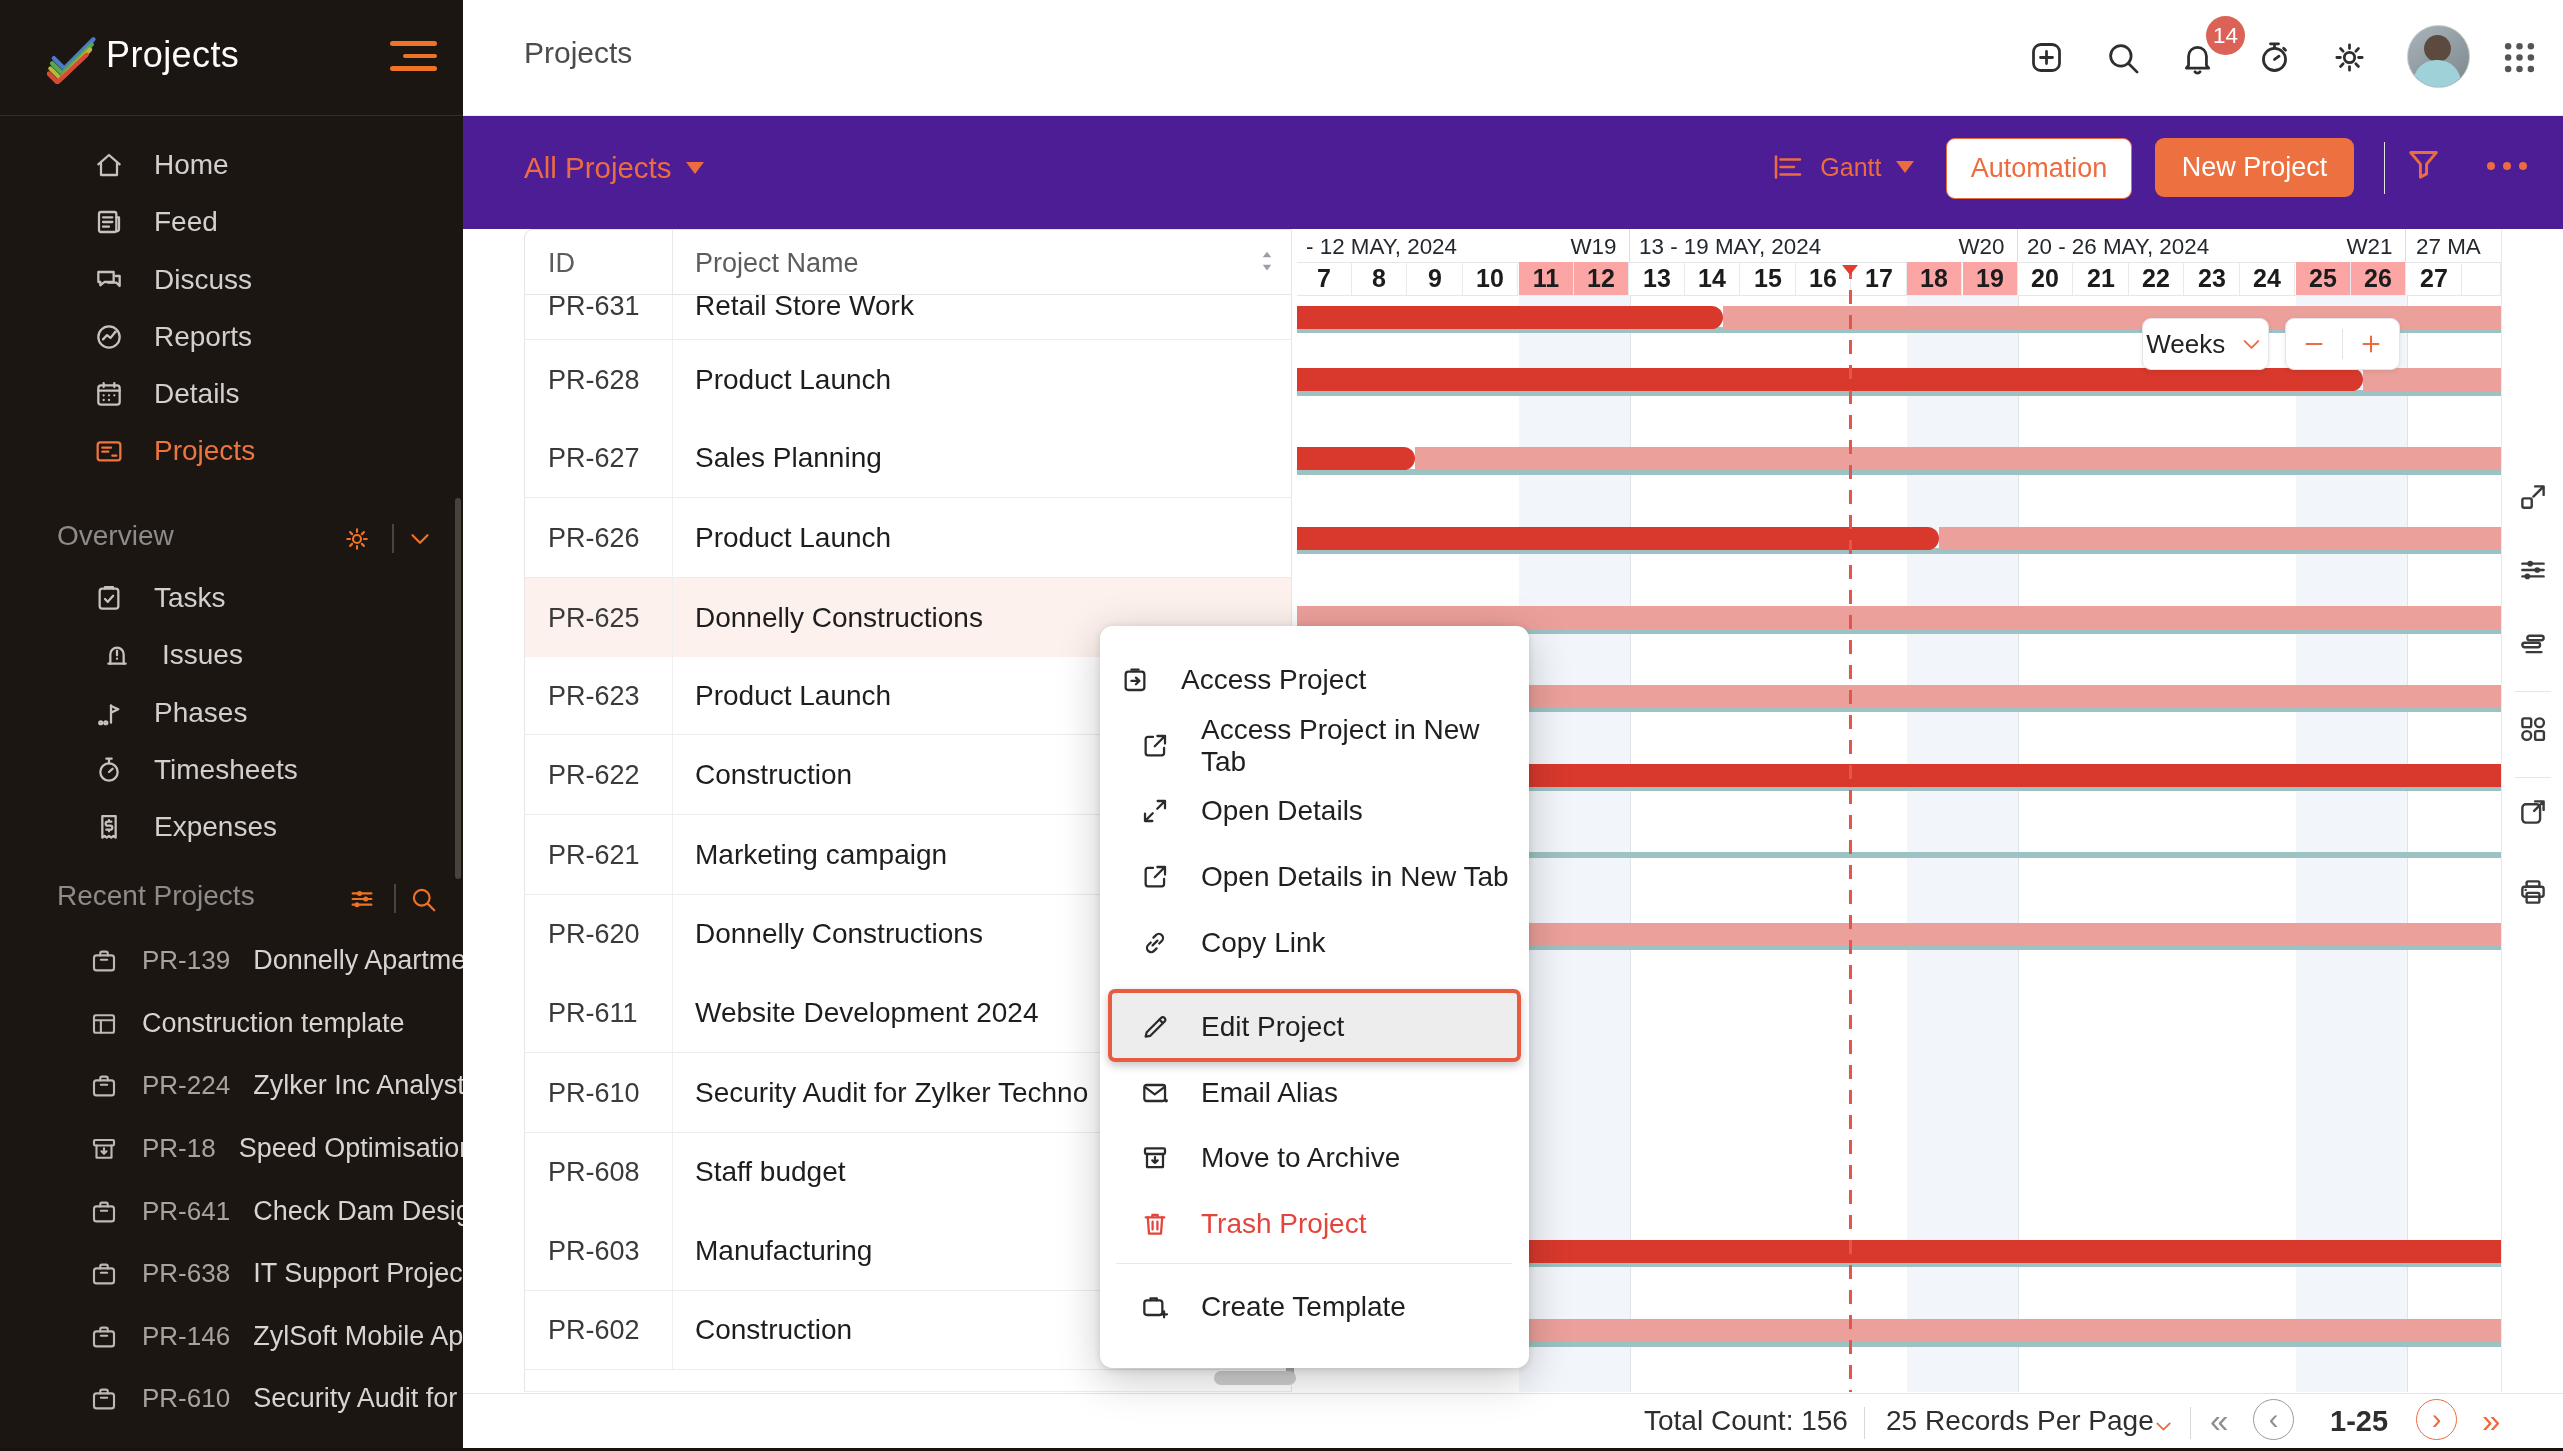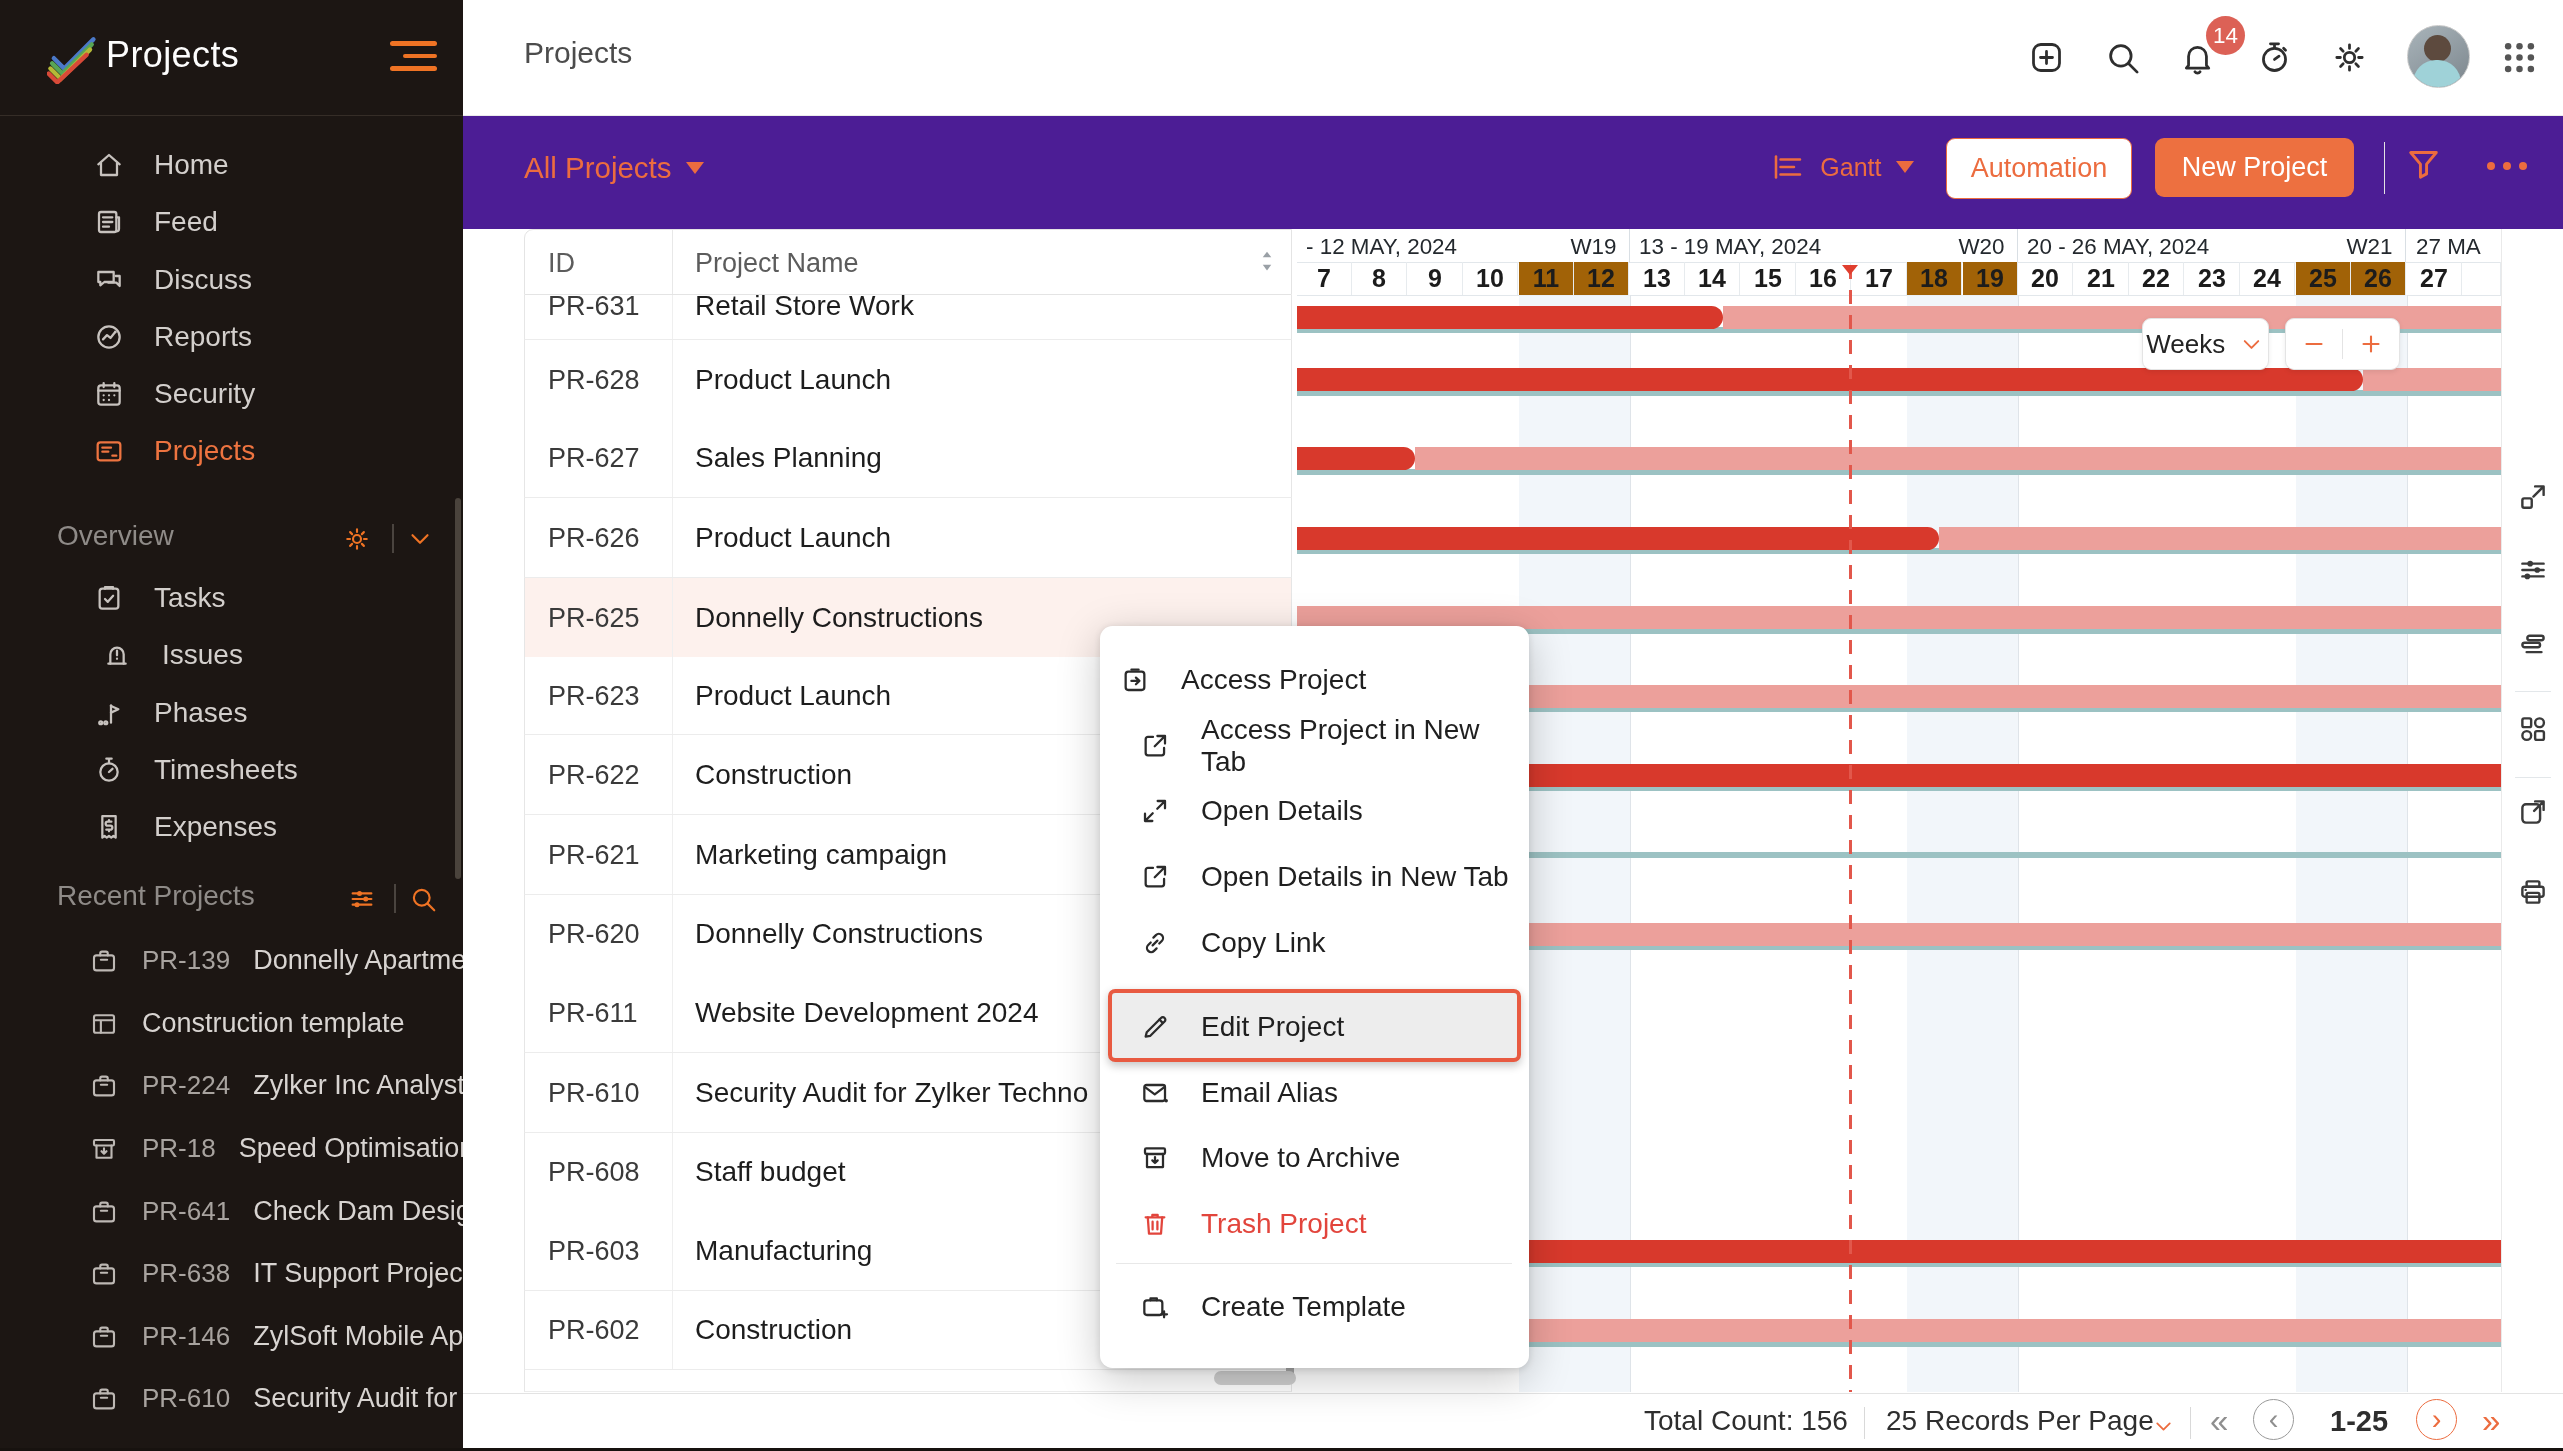--- a/index.html
+++ b/index.html
@@ -64,21 +64,21 @@
   .trow .csep{position:absolute;left:147px;top:0;bottom:0;width:0.9px;background:#efefef;}
   .trow.clip .cid,.trow.clip .cnm{top:26%;}
   
   #gantt{position:absolute;left:1297px;top:229px;width:1205px;height:1163px;background:#fff;overflow:hidden;z-index:5;}
   #gweeks{position:absolute;left:0;top:0;width:1205px;height:33px;border-bottom:0.9px solid #e2e7eb;}
   .wband{position:absolute;top:0;height:33px;border-right:0.9px solid #d9dfe4;box-sizing:border-box;}
   .wband .wr{position:absolute;left:9px;top:4.5px;font-size:22.4px;color:#24292e;white-space:nowrap;}
   .wband .wc{position:absolute;right:12.5px;top:4.5px;font-size:22.4px;color:#24292e;}
   #gdays{position:absolute;left:0;top:33px;width:1205px;height:33px;border-bottom:0.9px solid #e2e7eb;}
   .dcell{position:absolute;top:0;height:33px;border-right:0.9px solid #e7ebee;box-sizing:border-box;font-size:25px;font-weight:bold;color:#1c1c1c;display:flex;align-items:center;justify-content:center;}
-  .dcell.we{background:#a16207;}
+  .dcell.we{background:#fca5a5;}
   #gbody{position:absolute;left:0;top:66px;width:1205px;height:1097px;
      background-image:repeating-linear-gradient(to right,transparent 0 55px,#eaeef1 55px 55px);}
   .wecol{position:absolute;top:0;bottom:0;background:#edf3f8;opacity:.75;}
   .wkline{position:absolute;top:0;bottom:0;width:0.9px;background:#dfe4e9;}
   .gbar{position:absolute;height:23px;border-radius:11.6px;z-index:6;cursor:pointer;}
   .gbase{position:absolute;height:6.3px;z-index:5;}
   #today{position:absolute;width:2.7px;top:36px;bottom:0;z-index:7;
      background:repeating-linear-gradient(to bottom,#e2574b 0 14.3px,transparent 14.3px 25px);}
   #todaytri{position:absolute;top:36px;width:0;height:0;border-left:8px solid transparent;border-right:8px solid transparent;border-top:10.7px solid #e03e2e;z-index:8;}
   #wk-ctl{position:absolute;left:845px;top:89px;width:125px;height:50px;background:#fff;border:0.9px solid #e4e4e4;border-radius:9px;box-shadow:0 1.8px 5.4px rgba(0,0,0,.08);display:flex;align-items:center;justify-content:center;gap:12.5px;z-index:12;font-size:26px;color:#232323;cursor:pointer;}
@@ -174,21 +174,21 @@
           <span>Reports</span>
         </div>
         <div class="sb-item" style="top: 365px;">
           <span class="ic">
             <svg width="32" height="32" viewBox="0 0 24 24" fill="none" stroke="currentColor" stroke-width="1.7" stroke-linecap="round" stroke-linejoin="round">
               <rect x="4" y="5.5" width="16" height="14.5" rx="2"></rect>
               <path d="M8 3.8v3M16 3.8v3M4 9.5h16"></path>
               <path d="M8 13h.01M12 13h.01M16 13h.01M8 16.5h.01M12 16.5h.01"></path>
             </svg>
           </span>
-          <span>Security</span>
+          <span>Details</span>
         </div>
         <div class="sb-item active" style="top: 422px;">
           <span class="ic">
             <svg width="32" height="32" viewBox="0 0 24 24" fill="none" stroke="currentColor" stroke-width="1.7" stroke-linecap="round" stroke-linejoin="round">
               <rect x="3.5" y="5.5" width="17" height="13.5" rx="2"></rect>
               <path d="M7 9.5h6.5M7 12.5h4.5M14.5 15.5h3"></path>
             </svg>
           </span>
           <span>Projects</span>
         </div>

